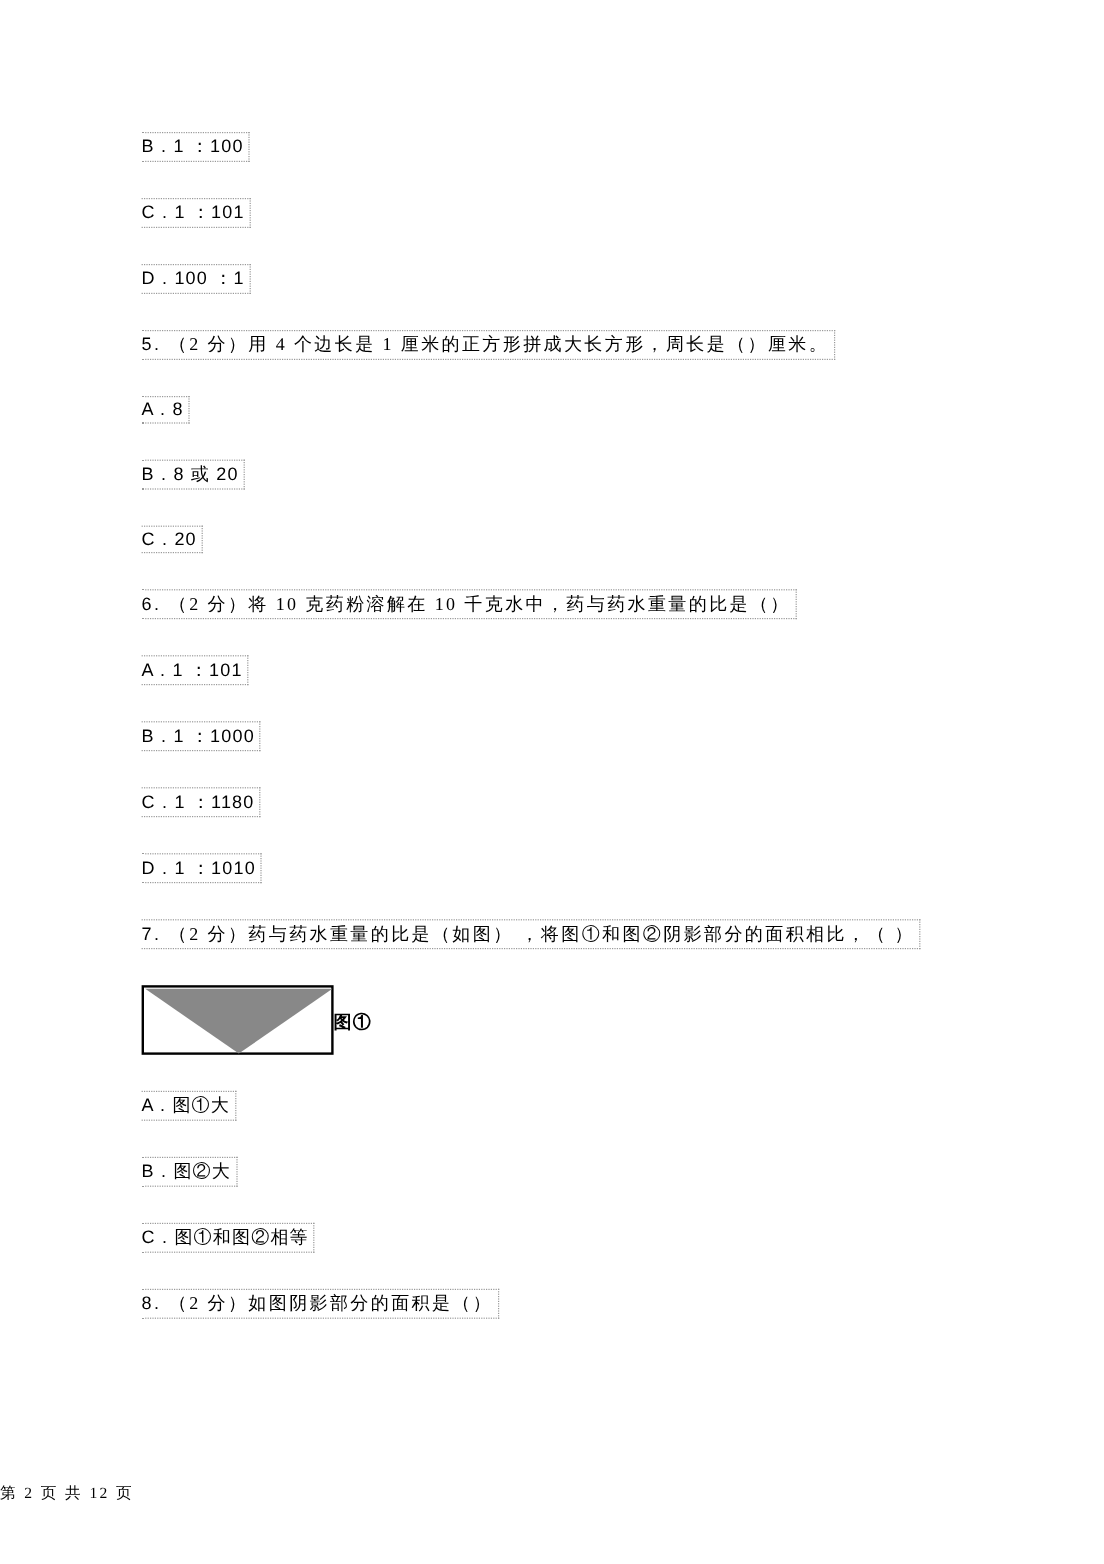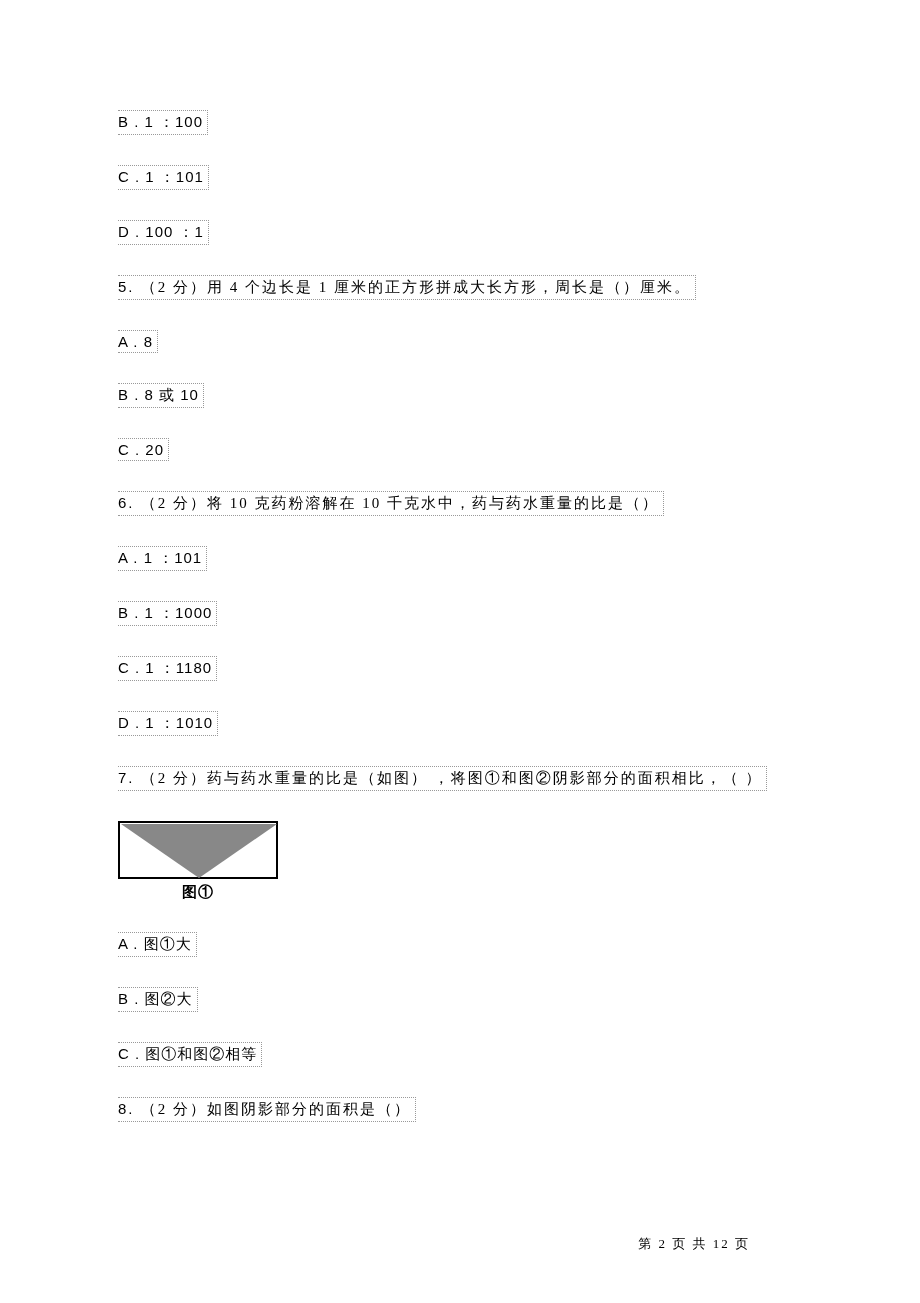--- a/index.html
+++ b/index.html
@@ -39,21 +39,21 @@
       margin-bottom: 30px;
     }
     .images-row {
       display: flex;
       gap: 22px;
       margin-bottom: 30px;
       margin-top: 8px;
     }
     .img-box {
       display: flex;
-      flex-direction: column;
+      flex-direction: row;
       align-items: center;
       text-align: center;
     }
     .rect-container {
       border: 2px solid #000;
       width: 160px;
       height: 58px;
       position: relative;
       background: #fff;
     }
@@ -82,25 +82,24 @@
       font-weight: bold;
       font-size: 15px;
       margin-top: 4px;
       letter-spacing: 1px;
     }
     .page-footer {
       position: absolute;
       bottom: 50px;
       left: 0;
       width: 750px;
-      text-align: right;
+      text-align: left;
       font-size: 13px;
       font-family: "SimSun", serif;
       letter-spacing: 2px;
-      padding-left: 46px;
     }
     .blank {
       display: inline-block;
     }
     .small-num {
       font-size: 13px;
     }
   </style>
 </head>
 <body>
@@ -121,21 +120,21 @@
   <span class="dotted-top-right question-text">
     <span class="q-num">5. </span><span>（2 分）</span><span>用  4 个边长是   1 厘米的正方形拼成大长方形，周长是（</span><span class="blank">            </span><span>）厘米。</span>
   </span>
 </div>
 
 <div class="item-row">
   <span class="dotted-top-right option-text">A . 8</span>
 </div>
 
 <div class="item-row">
-  <span class="dotted-top-right option-text">B . 8   或 10</span>
+  <span class="dotted-top-right option-text">B . 8   或 20</span>
 </div>
 
 <div class="item-row">
   <span class="dotted-top-right option-text">C . 20</span>
 </div>
 
 <div class="item-row">
   <span class="dotted-top-right question-text">
     <span class="q-num">6. </span><span>（2 分）</span><span>将  10 克药粉溶解在   10 千克水中，药与药水重量的比是（</span><span class="blank">           </span><span>）</span>
   </span>

